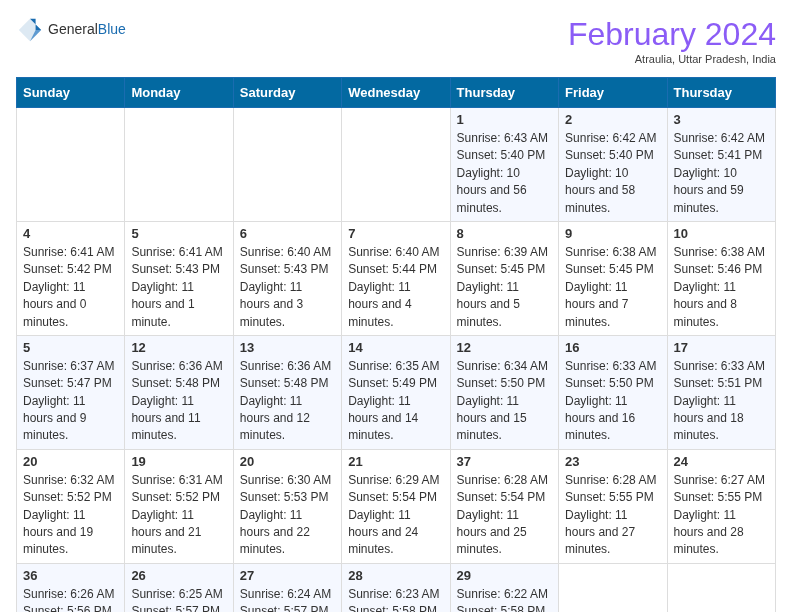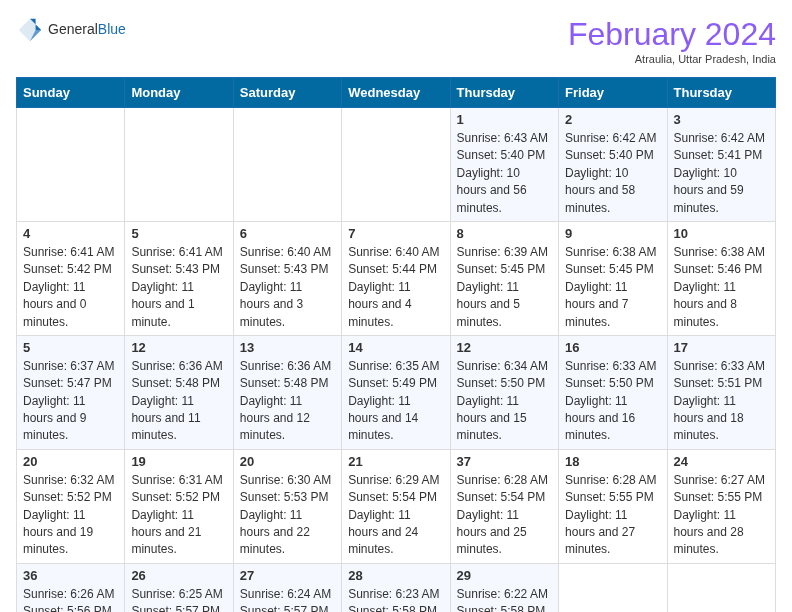--- a/index.html
+++ b/index.html
@@ -219,21 +219,21 @@
         </td>
         <td>
           <span class="day-num">21</span>
           <div class="day-detail">Sunrise: 6:29 AM<br>Sunset: 5:54 PM<br>Daylight: 11 hours and 24 minutes.</div>
         </td>
         <td>
           <span class="day-num">37</span>
           <div class="day-detail">Sunrise: 6:28 AM<br>Sunset: 5:54 PM<br>Daylight: 11 hours and 25 minutes.</div>
         </td>
         <td>
-          <span class="day-num">18</span>
+          <span class="day-num">23</span>
           <div class="day-detail">Sunrise: 6:28 AM<br>Sunset: 5:55 PM<br>Daylight: 11 hours and 27 minutes.</div>
         </td>
         <td>
           <span class="day-num">24</span>
           <div class="day-detail">Sunrise: 6:27 AM<br>Sunset: 5:55 PM<br>Daylight: 11 hours and 28 minutes.</div>
         </td>
       </tr>
       <tr>
         <td>
           <span class="day-num">36</span>

